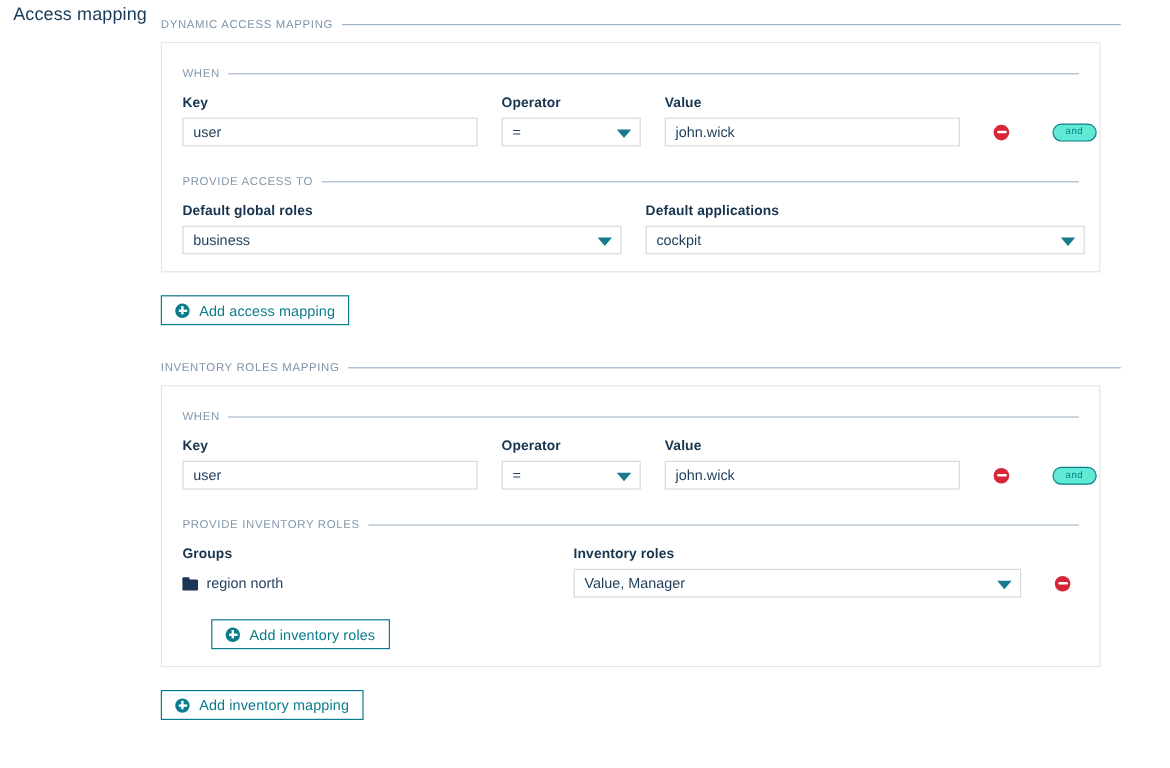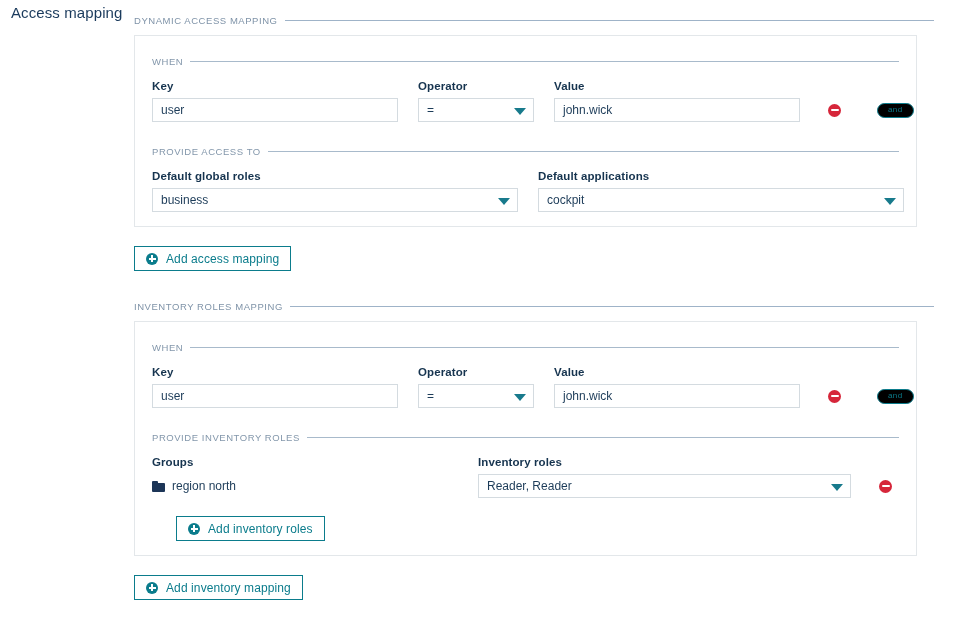--- a/index.html
+++ b/index.html
@@ -153,21 +153,21 @@
     height: 24px;
   }
   .pill {
     border: 1px solid #0b7c8c;
     color: #0b7c8c;
     border-radius: 10px;
     font-size: 8px;
     letter-spacing: .4px;
     padding: 2px 10px 3px 10px;
     line-height: 8px;
-    background: #000000;
+    background: #5eead4;
     white-space: nowrap;
   }
 
   
   .btn {
     display: inline-flex;
     align-items: center;
     gap: 8px;
     border: 1px solid #0b7c8c;
     color: #0b7c8c;
@@ -375,21 +375,21 @@
         <div class="field" style="width:316px;">
           <span class="field-label">Groups</span>
           <div class="folder-row">
             <span class="folder-icon"></span>
             <span>region north</span>
           </div>
         </div>
         <div class="field">
           <span class="field-label">Inventory roles</span>
           <div class="control select" style="width:373px;">
-            <span>Reader, Reader</span>
+            <span>Value, Manager</span>
             <span class="caret"></span>
           </div>
         </div>
         <div class="field" style="margin-left:18px;">
           <span class="field-label">&nbsp;</span>
           <div class="minus-wrap">
             <span class="minus"></span>
           </div>
         </div>
       </div>

